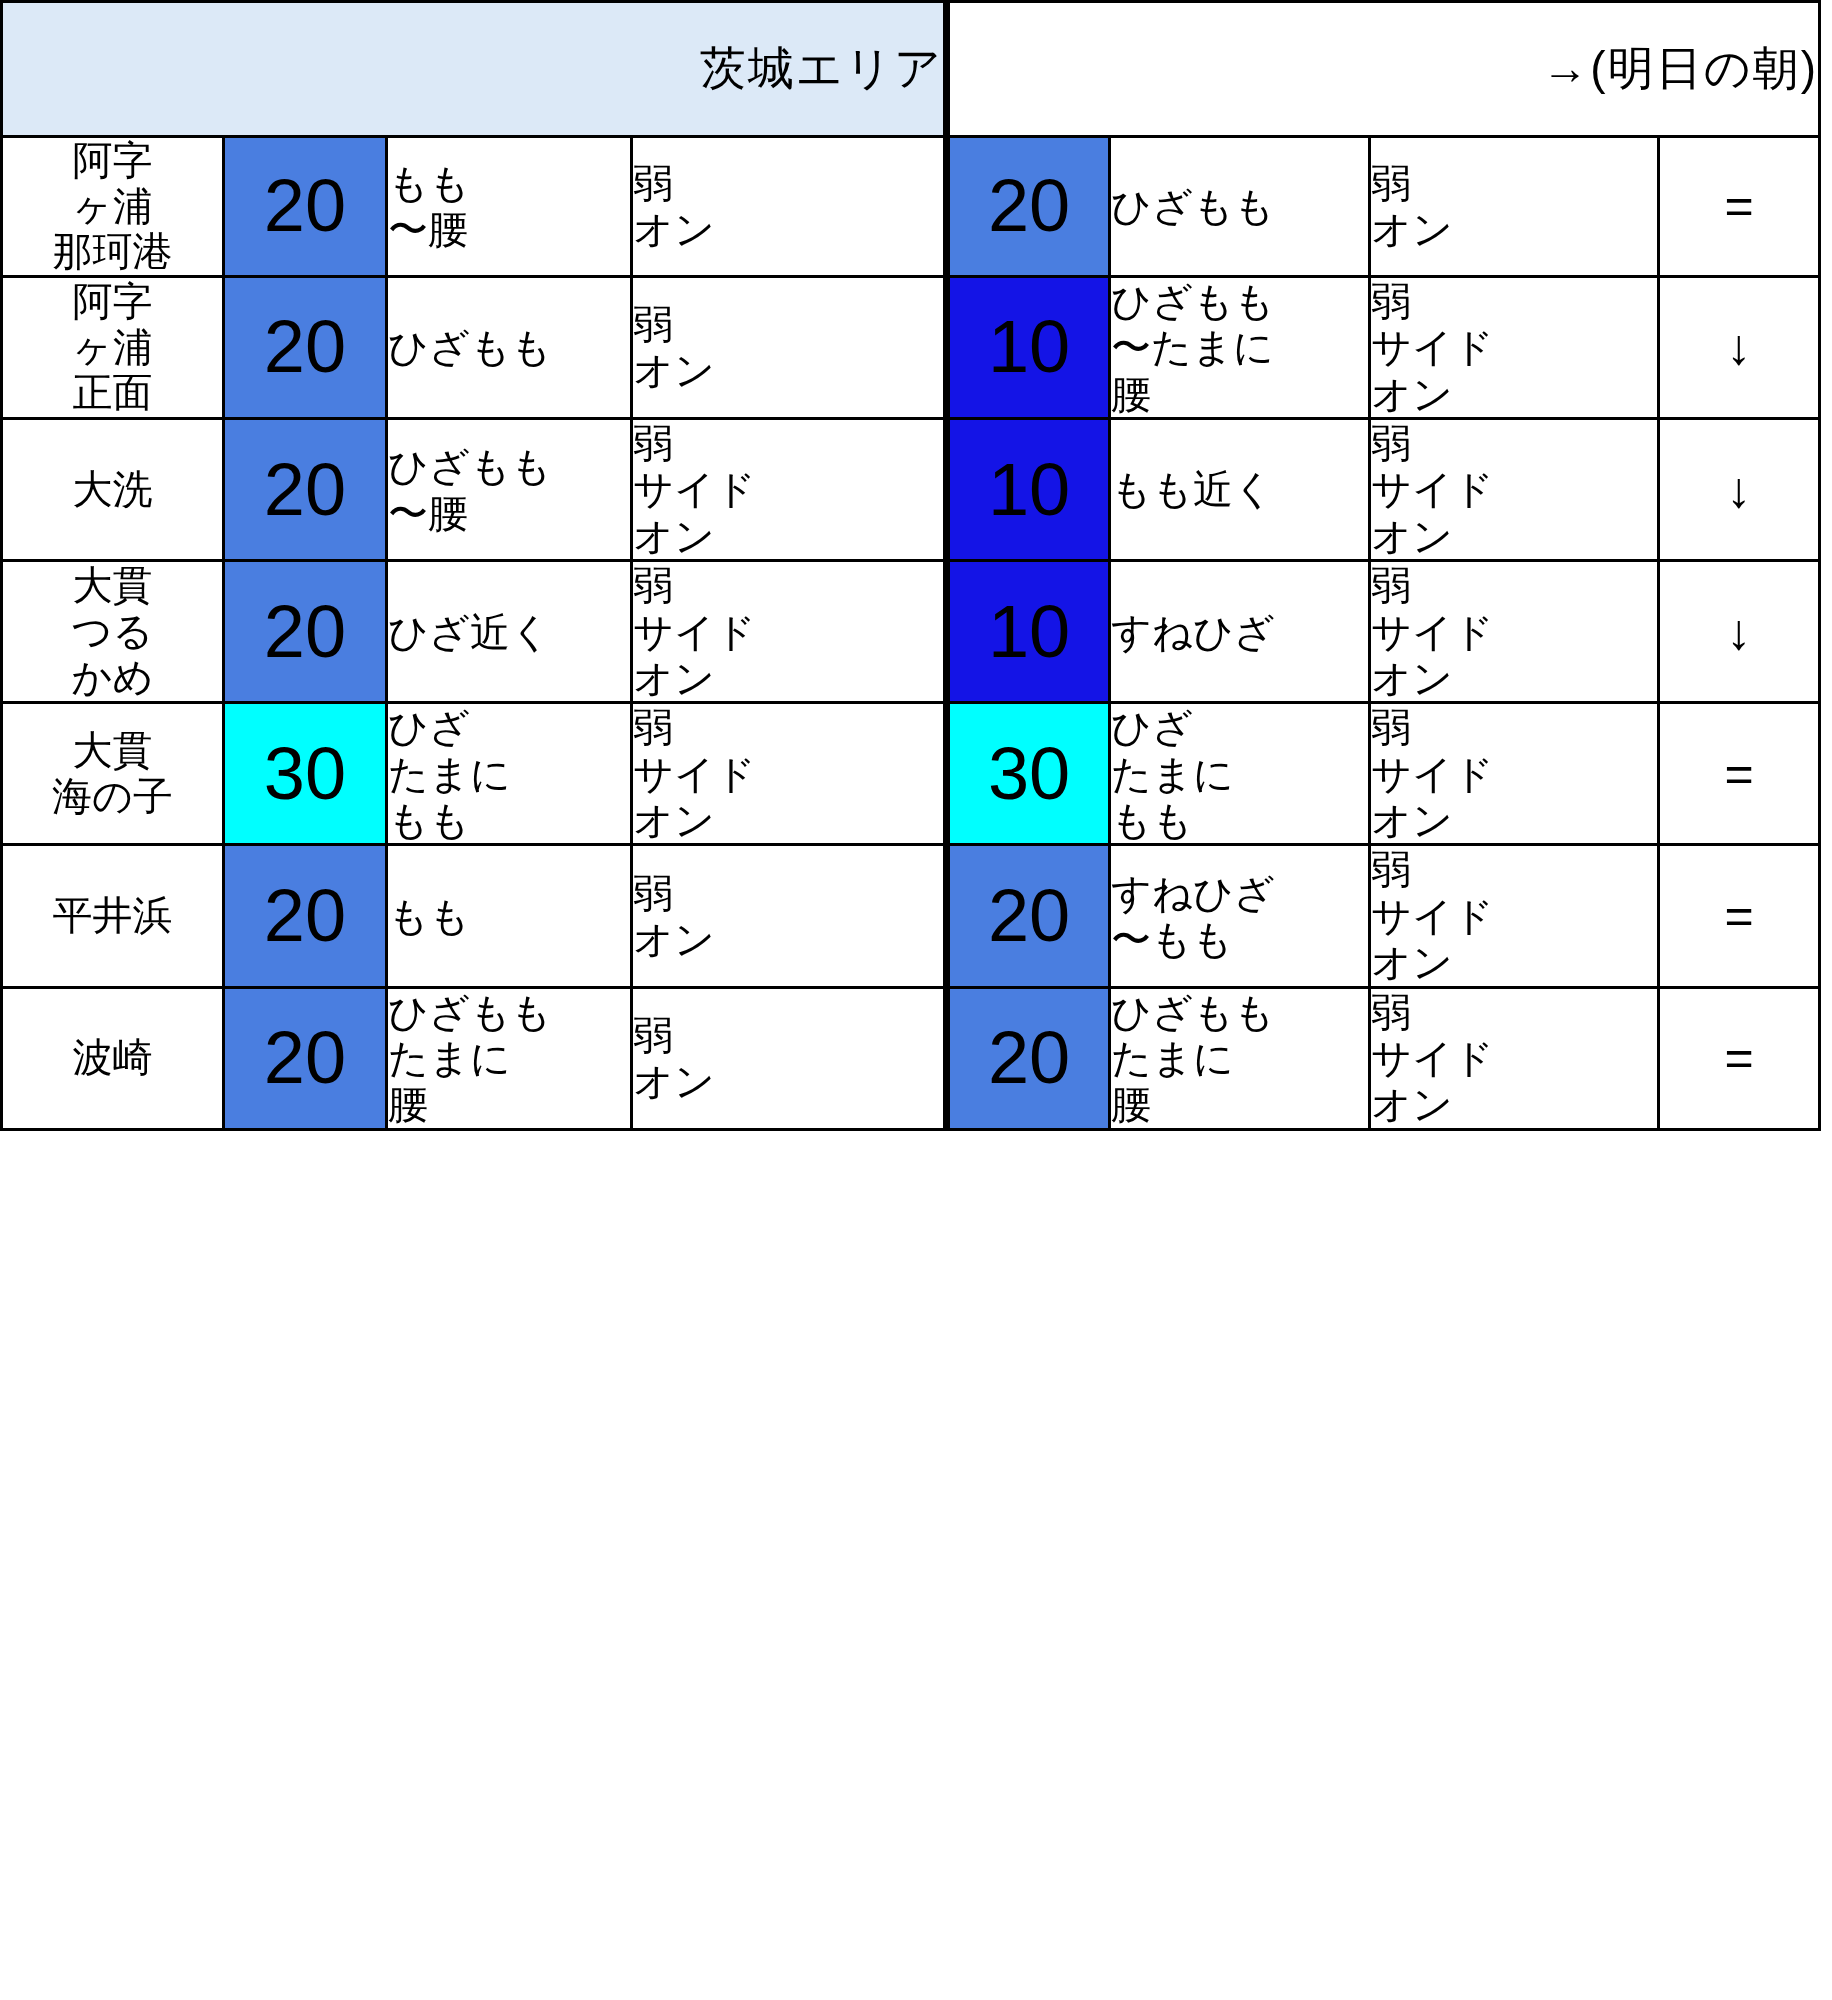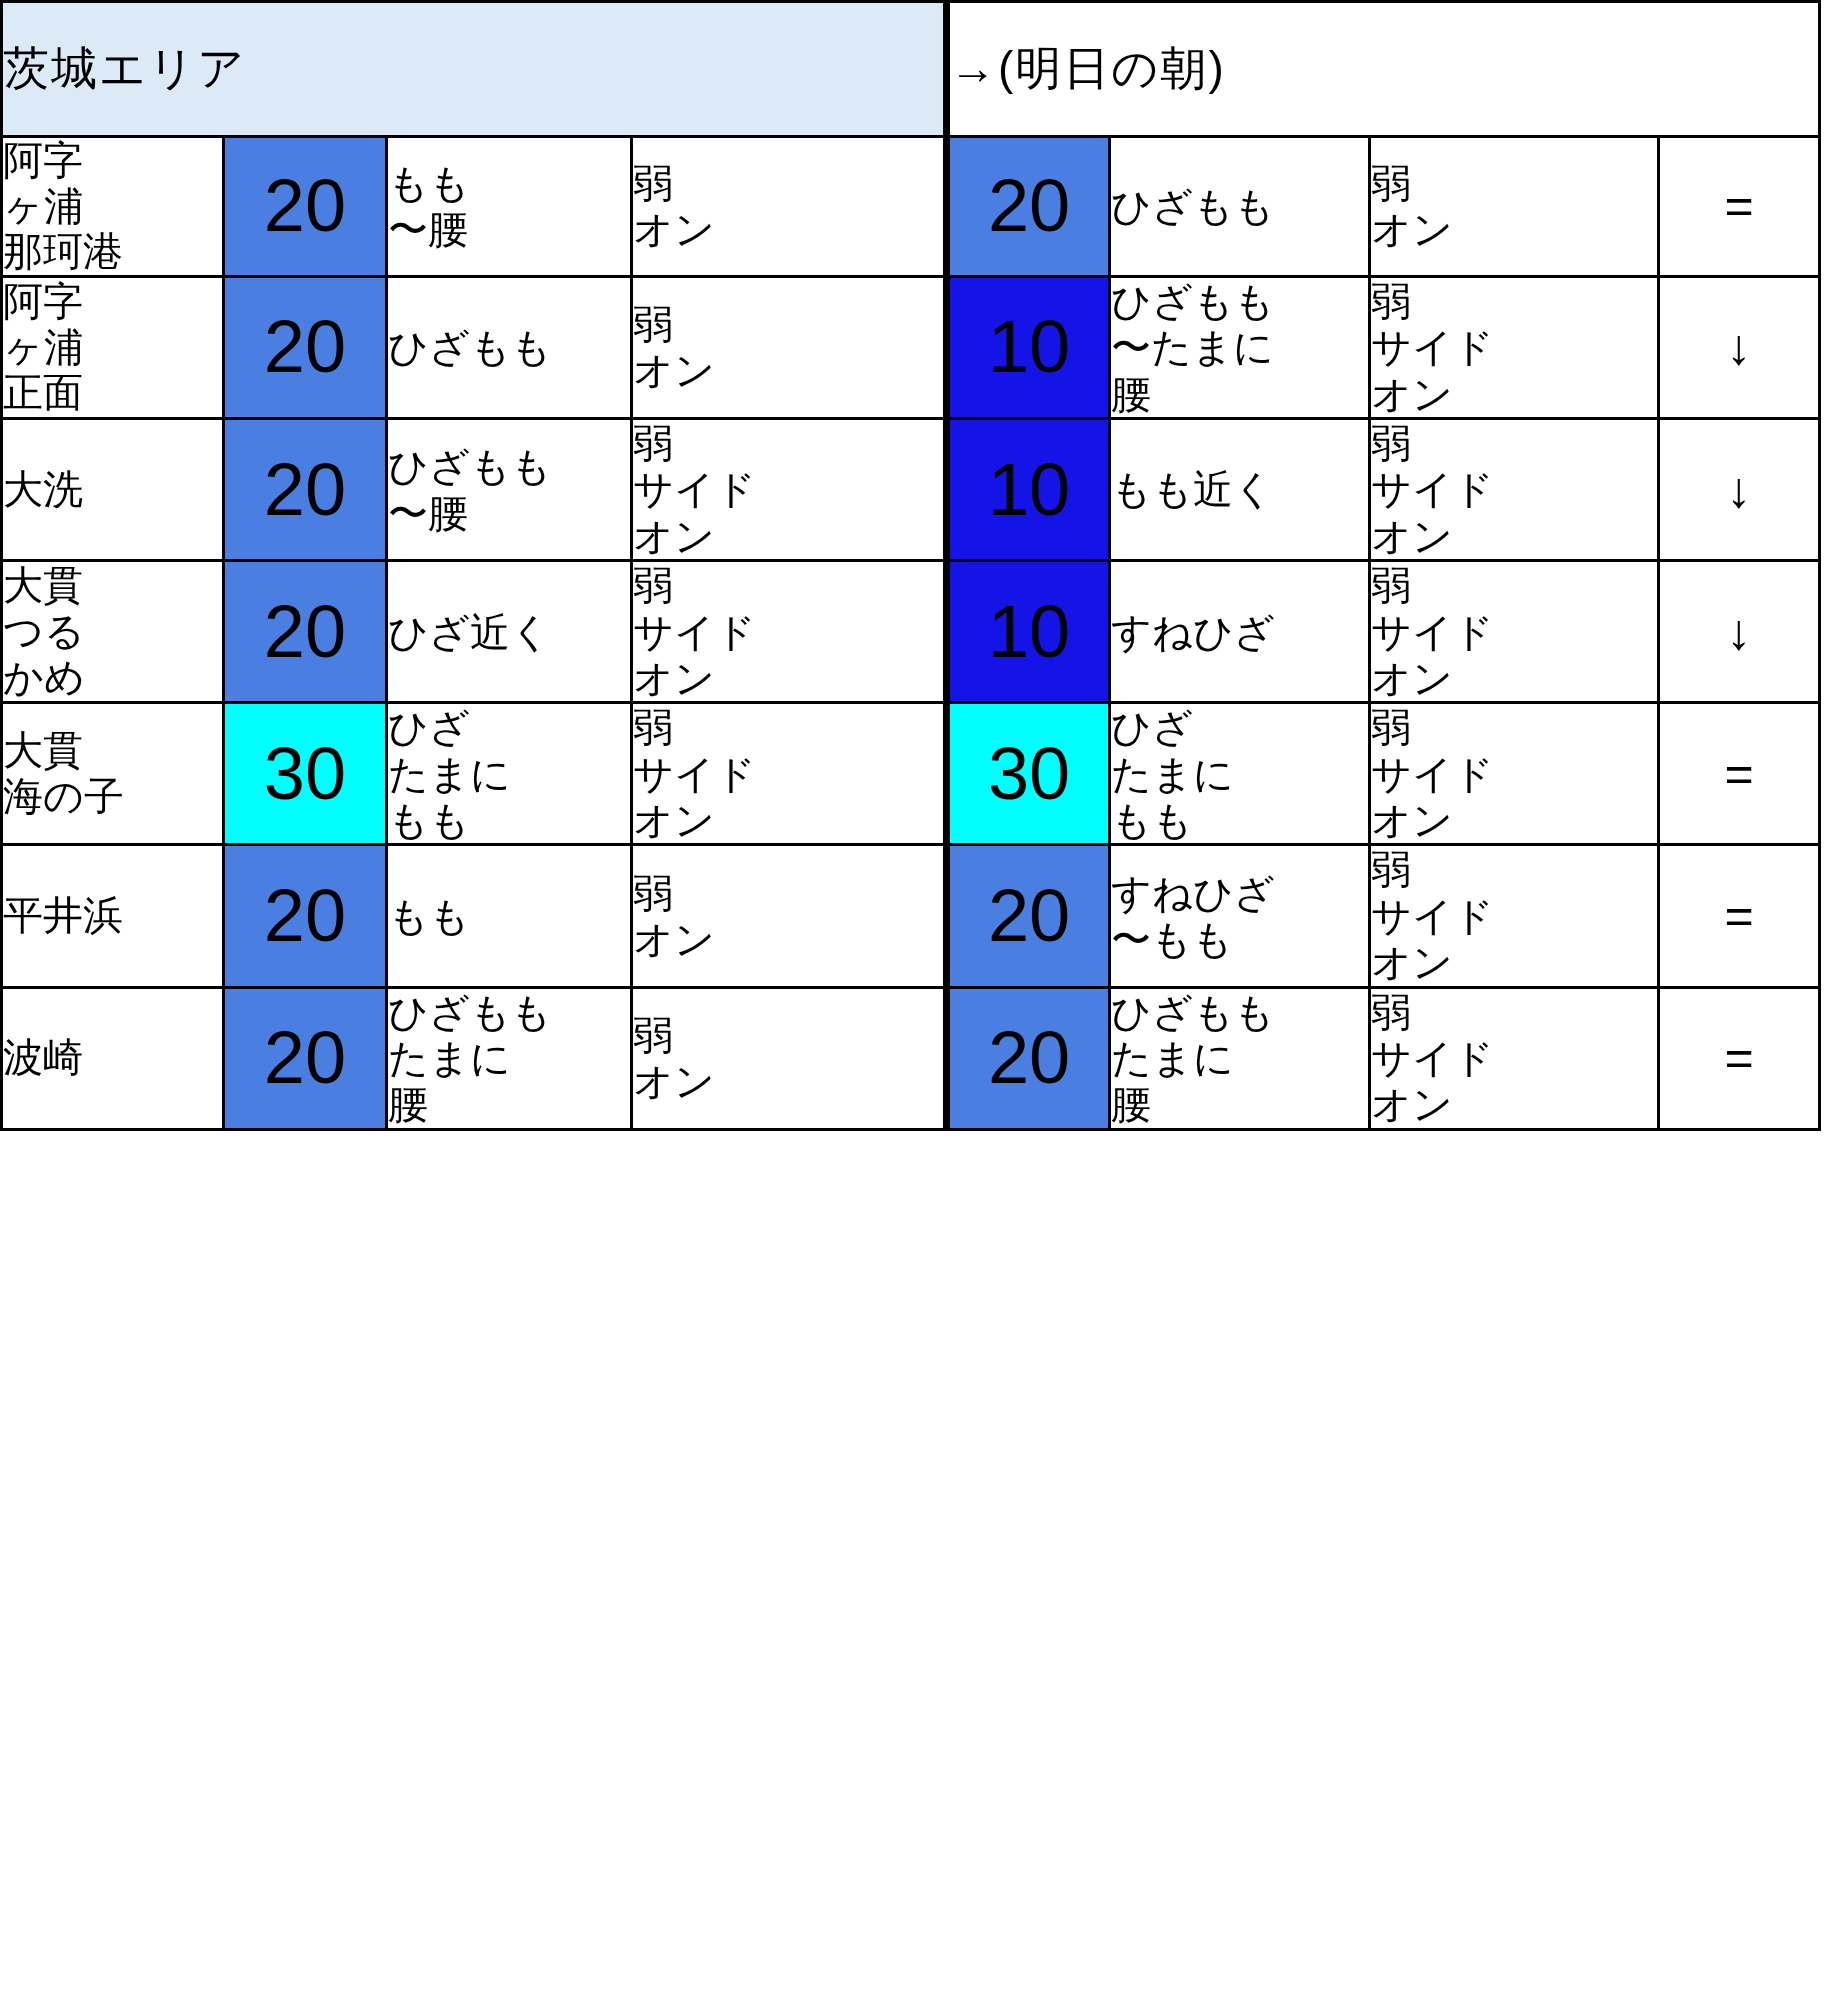--- a/index.html
+++ b/index.html
@@ -37,21 +37,21 @@
   col.c-wind   { width: 315px; }
   col.c-score2 { width: 163px; }
   col.c-wave2  { width: 260px; }
   col.c-wind2  { width: 289px; }
   col.c-trend  { width: 161px; }
 
   
   .grp-head {
     height: 132px;
     background: #dce9f7;
-    text-align: left;
+    text-align: right;
     font-size: 46px;
     letter-spacing: 2px;
   }
   .grp-head.blank {
     background: #dce9f7;
   }
   .sub-head {
     height: 98px;
     background: #dce9f7;
     text-align: center;
@@ -60,21 +60,21 @@
   .sub-head.blank { background: #dce9f7; }
 
   
   .sep-left  { border-left: 7px solid #000000 !important; }
 
   
   td.spot {
     font-size: 40px;
     line-height: 1.14;
     padding: 6px 0 6px 10px;
-    text-align: left;
+    text-align: center;
   }
   td.score {
     text-align: center;
     font-size: 74px;
     line-height: 1;
     font-family: "Liberation Sans", sans-serif;
   }
   td.wave, td.wind {
     font-size: 40px;
     line-height: 1.16;

